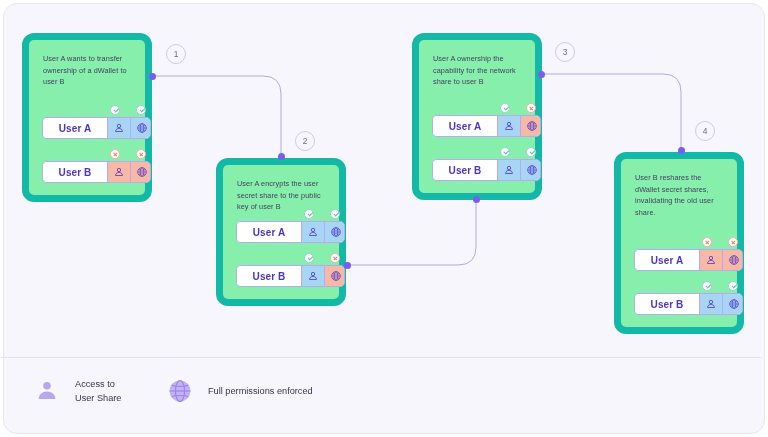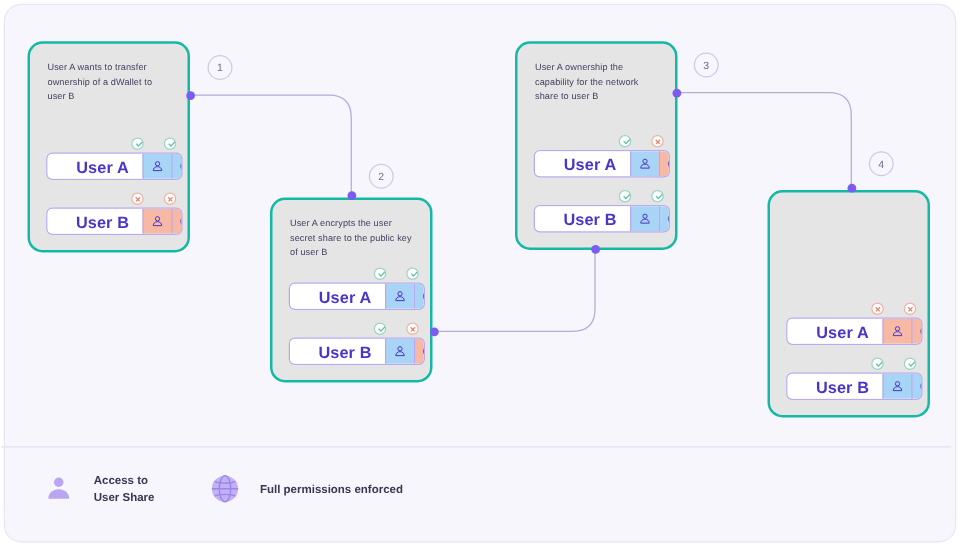--- a/index.html
+++ b/index.html
@@ -43,39 +43,38 @@
     width: 760px;
     height: 1px;
     background: #e4e0f2;
   }
   .legend-area {
     position: absolute;
     left: 0;
     top: 358px;
     width: 762px;
     height: 72px;
-    font-weight: bold;
   }
 
   
   .connectors {
     position: absolute;
     left: 0;
     top: 0;
     width: 768px;
     height: 437px;
     pointer-events: none;
   }
 
   
   .card {
     position: absolute;
     box-sizing: border-box;
-    background: #e5e5e5;
-    border: 2px solid #14b8a6;
+    background: #86efac;
+    border: 7px solid #14b8a6;
     border-radius: 12px;
   }
   .card-text {
     position: absolute;
     left: 14px;
     top: 13px;
     right: 14px;
     font-size: 7.3px;
     line-height: 11.6px;
     color: #454060;
@@ -141,26 +140,25 @@
     overflow: hidden;
     box-sizing: border-box;
     border: 1px solid #b9a9f0;
     background: #ffffff;
   }
   .chip-label {
     flex: 0 0 64px;
     display: flex;
     align-items: center;
     justify-content: center;
-    font-size: 13px;
+    font-size: 10px;
     font-weight: bold;
     color: #4b35c8;
     background: #ffffff;
     letter-spacing: 0.1px;
-    padding-left: 12px;
   }
   .chip-cell {
     flex: 0 0 22px;
     display: flex;
     align-items: center;
     justify-content: center;
     border-left: 1px solid #b9a9f0;
   }
   .chip-cell.blue { background: #a8d4f5; }
   .chip-cell.pink { background: #f7b9a6; }
@@ -404,20 +402,21 @@
           </div>
         </div>
 
       </div>
     </div>
     <div class="step-circle" style="left:555px; top:42px;">3</div>
     <div class="node-dot" style="left:537.5px; top:70.5px;"></div>
     <div class="node-dot" style="left:472.5px; top:195.5px;"></div>
 
     <div class="card" style="left:614px; top:152px; width:130px; height:182px;">
+      <div class="card-text">User B reshares the dWallet secret shares, invalidating the old user share.</div>
       <div class="rows">
 
         <div class="row-block">
           <div class="badges">
             <div class="badge red b1"></div>
             <div class="badge red b2"></div>
           </div>
           <div class="chip">
             <div class="chip-label">User A</div>
             <div class="chip-cell pink">

